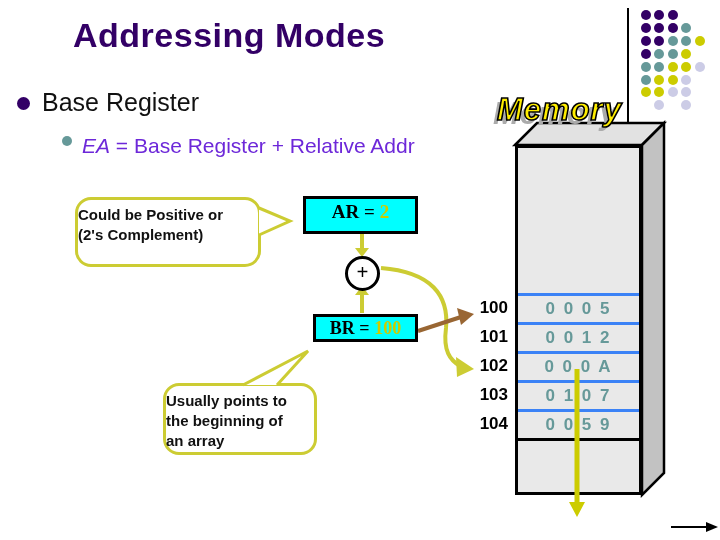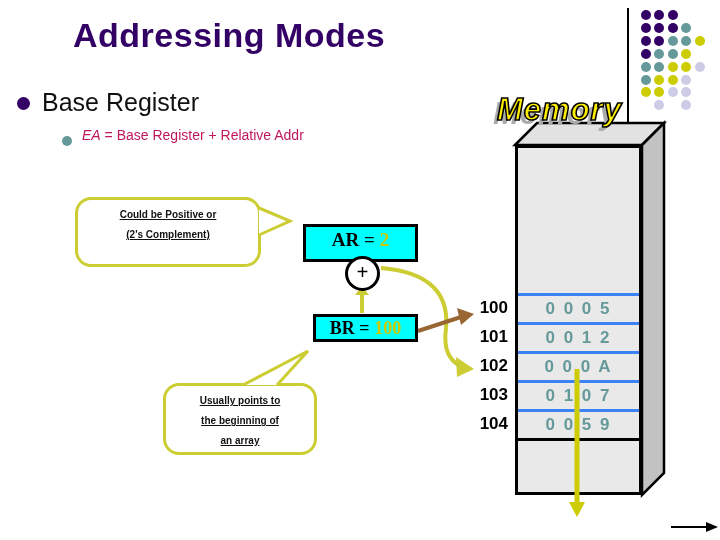--- a/index.html
+++ b/index.html
@@ -5,39 +5,39 @@
   html,body{margin:0;padding:0;background:#888;}
   .slide{position:relative;width:720px;height:540px;background:#ffffff;overflow:hidden;
          font-family:"Liberation Sans",sans-serif;}
   .abs{position:absolute;}
   svg.layer{position:absolute;left:0;top:0;width:720px;height:540px;pointer-events:none;}
 
   .title{left:42px;top:16px;font-size:34px;font-weight:bold;color:#330066;letter-spacing:.5px;margin-left:31px;}
   .b1-dot{left:17px;top:97px;width:13px;height:13px;border-radius:50%;background:#330066;}
   .b1-text{left:42px;top:88px;font-size:25px;color:#111;text-align:center;}
   .b2-dot{left:62px;top:136px;width:10px;height:10px;border-radius:50%;background:#669999;}
-  .b2-text{left:82px;top:127px;font-size:14px;color:#be185d;}
+  .b2-text{left:82px;top:134px;font-size:21px;color:#6d28d9;}
   .b2-text .it{font-style:italic;}
 
   .dots-wrap{left:641px;top:10px;width:72px;height:108px;}
   .dot{position:absolute;width:10px;height:10px;border-radius:50%;}
 
   .wordart{left:497px;top:92px;font-size:31px;font-weight:bold;font-style:italic;
            color:#FFEE00;letter-spacing:1px;
            -webkit-text-stroke:1.6px #000;
            text-shadow:-4px 4px 0 #ABABAB;}
 
   .callout{background:#fff;border:3px solid #CCCC33;border-radius:16px;
-           text-align:center;font-weight:bold;color:#111;font-size:10px;line-height:20px;text-decoration:underline;}
+           font-weight:bold;color:#111;font-size:15px;line-height:20px;}
   .callout1{left:75px;top:197px;width:186px;height:70px;padding-top:5px;box-sizing:border-box;}
   .callout2{left:163px;top:383px;width:154px;height:72px;padding-top:5px;box-sizing:border-box;}
 
   .regbox{background:#00FFFF;border:3px solid #000;box-sizing:border-box;text-align:center;
           font-family:"Liberation Serif",serif;font-weight:bold;font-size:19px;color:#000;}
-  .arbox{left:303px;top:196px;width:115px;height:38px;line-height:25px;margin-top:28px;}
+  .arbox{left:303px;top:196px;width:115px;height:38px;line-height:25px;}
   .brbox{left:313px;top:314px;width:105px;height:28px;line-height:22px;font-size:18px;}
   .regval{color:#CCCC00;}
 
   .plus-circle{left:345px;top:256px;width:35px;height:35px;border-radius:50%;
                background:#fff;border:3px solid #000;box-sizing:border-box;text-align:center;
                font-family:"Liberation Serif",serif;font-weight:bold;font-size:21px;line-height:27px;color:#000;}
 
   .mem-front{left:515px;top:145px;width:127px;height:350px;background:#E9E9E9;
              border:3px solid #000;box-sizing:border-box;}
   .mem-spacer-top{height:145px;}

